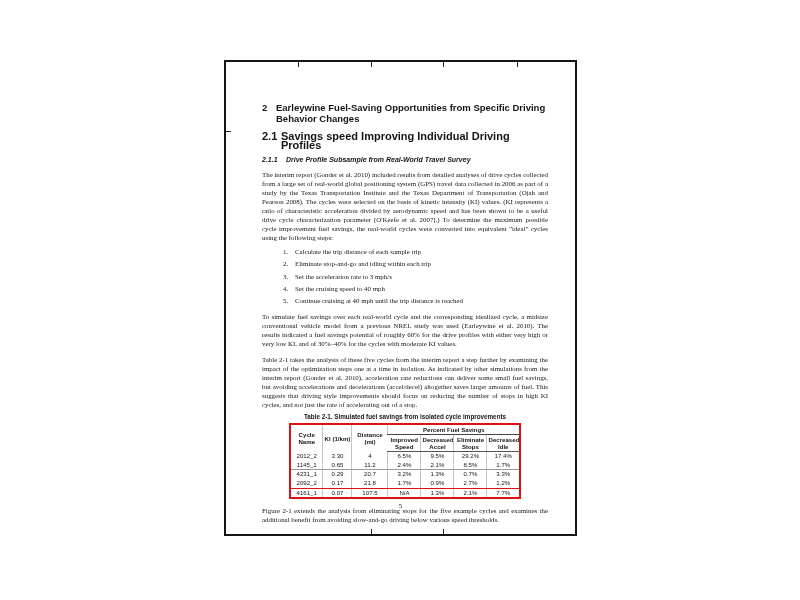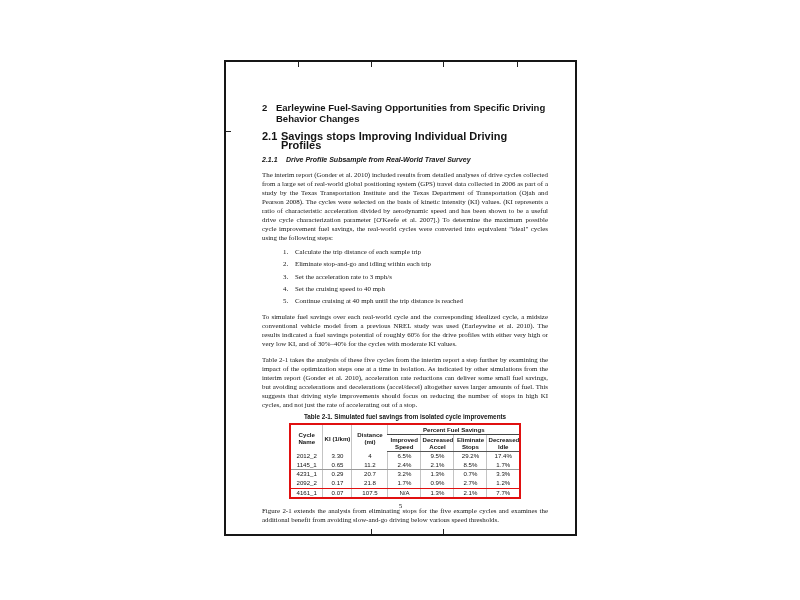--- a/index.html
+++ b/index.html
@@ -101,21 +101,21 @@
 
   <div class="content">
 
     <div class="h1">
       <span class="hnum">2</span>
       <span>Earleywine Fuel-Saving Opportunities from Specific Driving Behavior Changes</span>
     </div>
 
     <div class="h2">
       <span class="hnum">2.1</span>
-      <span>Savings stops Improving Individual Driving Profiles</span>
+      <span>Savings speed Improving Individual Driving Profiles</span>
     </div>
 
     <div class="h3">
       <span class="hnum">2.1.1</span>
       <span>Drive Profile Subsample from Real-World Travel Survey</span>
     </div>
 
     <p class="para">The interim report (Gonder et al. 2010) included results from detailed analyses of drive cycles collected from a large set of real-world global positioning system (GPS) travel data collected in 2006 as part of a study by the Texas Transportation Institute and the Texas Department of Transportation (Ojah and Pearson 2008). The cycles were selected on the basis of kinetic intensity (KI) values. (KI represents a ratio of characteristic acceleration divided by aerodynamic speed and has been shown to be a useful drive cycle characterization parameter [O'Keefe et al. 2007].) To determine the maximum possible cycle improvement fuel savings, the real-world cycles were converted into equivalent "ideal" cycles using the following steps:</p>
 
     <ol class="steps">

